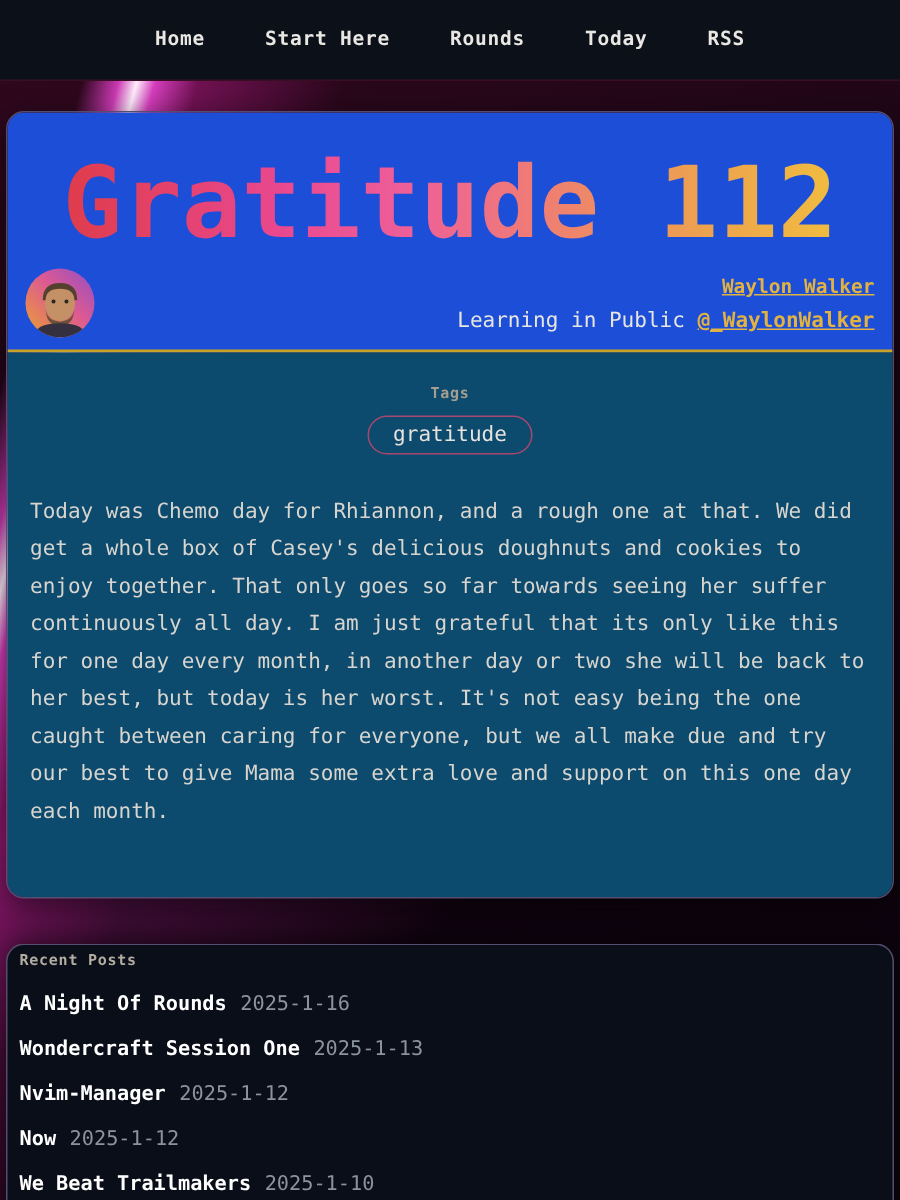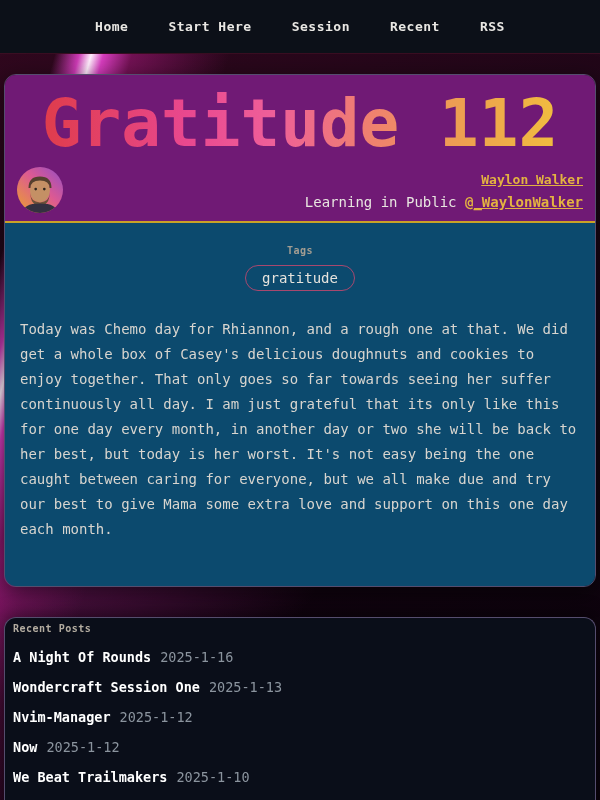--- a/index.html
+++ b/index.html
@@ -30,22 +30,22 @@
 
   
   .article-card {
     margin-top: 20px;
     border: 1px solid #554d6e;
     border-radius: 12px;
     overflow: hidden;
     box-shadow: 0 6px 22px rgba(0,0,0,0.55);
   }
   .article-header {
-    background: #701a75;
-    padding: 16px 12px 8px 12px;
+    background: #1d4ed8;
+    padding: 28px 12px 8px 12px;
     border-bottom: 2px solid #c9a227;
   }
   .article-title {
     font-size: 66px; font-weight: 700; text-align: center; line-height: 1.0;
     letter-spacing: 0px; white-space: nowrap;
     background: linear-gradient(90deg, #dd3a3f 0%, #e9488f 30%, #ee5f99 45%, #ef8070 62%, #eda24e 80%, #f2c43b 100%);
     -webkit-background-clip: text; background-clip: text;
     -webkit-text-fill-color: transparent; color: transparent;
   }
   .author-row { display: flex; align-items: center; justify-content: space-between; margin-top: 10px; }
@@ -87,22 +87,22 @@
   .recent-post-date { color: #8b949e; margin-left: 9px; }
 </style>
 </head>
 <body>
 
 <div class="page">
 
   <nav class="topnav">
     <a href="#">Home</a>
     <a href="#">Start Here</a>
-    <a href="#">Session</a>
-    <a href="#">Recent</a>
+    <a href="#">Rounds</a>
+    <a href="#">Today</a>
     <a href="#">RSS</a>
   </nav>
 
   <main>
 
     <article class="article-card">
       <header class="article-header">
         <h1 class="article-title">Gratitude 112</h1>
         <div class="author-row">
           <div class="avatar">

